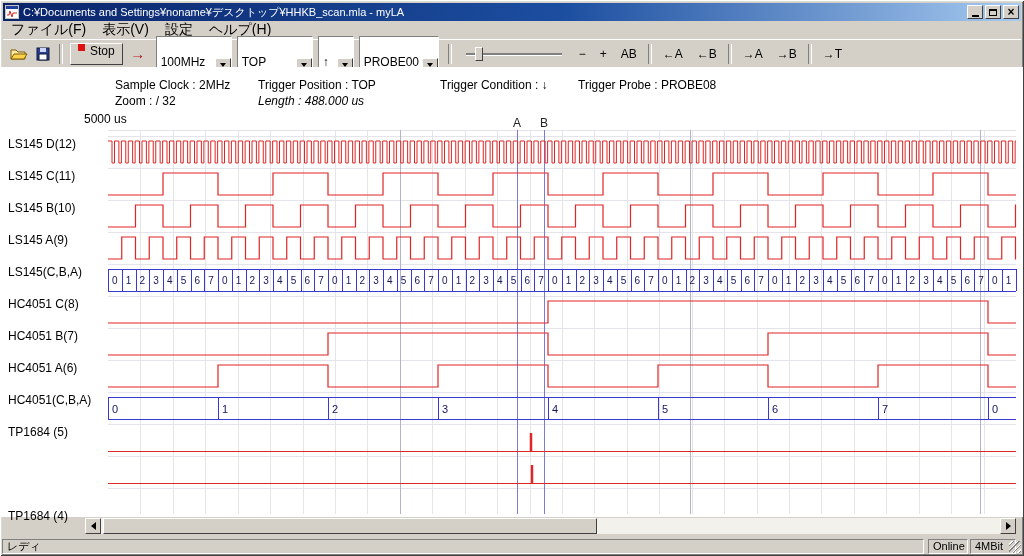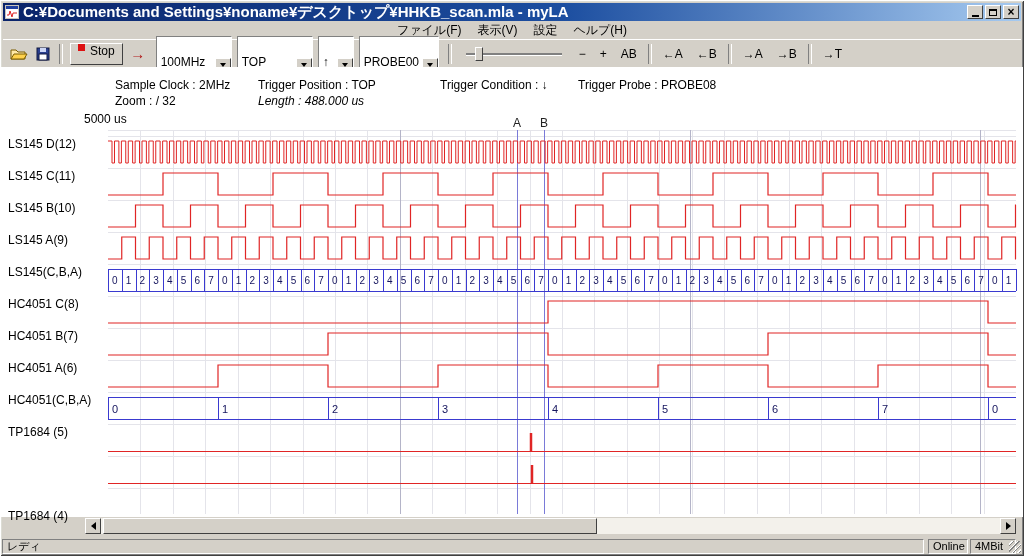--- a/index.html
+++ b/index.html
@@ -4,29 +4,29 @@
 <style>
   html,body{margin:0;padding:0;overflow:hidden;}
   body{width:1024px;height:556px;font-family:"Liberation Sans",sans-serif;background:#3a6ea5;}
   .window{position:absolute;left:0;top:0;width:1024px;height:556px;background:#d4d0c8;
     box-shadow:inset 1px 1px 0 #ffffff, inset -1px -1px 0 #404040, inset 2px 2px 0 #dcdcd4, inset -2px -2px 0 #808080;}
 
   
   .titlebar{position:absolute;left:3px;top:3px;width:1018px;height:18px;
     background:linear-gradient(90deg,#0a246a 0%,#1c4ea0 55%,#a6caf0 100%);
     display:flex;align-items:center;padding:0 2px;box-sizing:border-box;}
-  .title-text{color:#fff;font-size:15px;font-weight:bold;margin-left:4px;flex:1;white-space:nowrap;overflow:hidden;}
+  .title-text{color:#fff;font-size:11px;font-weight:normal;margin-left:4px;flex:1;white-space:nowrap;overflow:hidden;}
   .tb-btn{width:16px;height:14px;background:#d4d0c8;border:1px solid;border-color:#fff #404040 #404040 #fff;
     margin-left:2px;display:flex;align-items:center;justify-content:center;flex:none;box-sizing:border-box;padding:0;}
   .g-min{width:7px;height:2px;background:#000;margin-top:7px;}
   .g-max{width:8px;height:7px;border:1px solid #000;border-top-width:2px;box-sizing:border-box;}
   .g-close{font-size:12px;font-weight:bold;line-height:10px;color:#000;}
 
   
-  .menubar{position:absolute;left:3px;top:21px;width:1018px;height:18px;display:flex;align-items:center;font-size:12px;justify-content:center;}
+  .menubar{position:absolute;left:3px;top:21px;width:1018px;height:18px;display:flex;align-items:center;font-size:14px;}
   .menu-item{padding:2px 8px;color:#000;}
 
   
   .toolbar{position:absolute;left:3px;top:39px;width:1018px;height:28px;border-top:1px solid #fff;
     display:flex;align-items:center;padding-left:4px;box-sizing:border-box;font-size:12px;}
   .icon-btn{width:24px;height:22px;background:transparent;border:1px solid transparent;display:flex;
     align-items:center;justify-content:center;padding:0;flex:none;}
   .tool-sep{width:2px;height:20px;border-left:1px solid #808080;border-right:1px solid #fff;margin:0 4px;flex:none;}
   .stop-btn{height:22px;display:flex;align-items:flex-start;padding:0 7px;background:#d4d0c8;
     border:1px solid;border-color:#fff #404040 #404040 #fff;font-size:12px;margin:0 3px;font-family:inherit;flex:none;}

